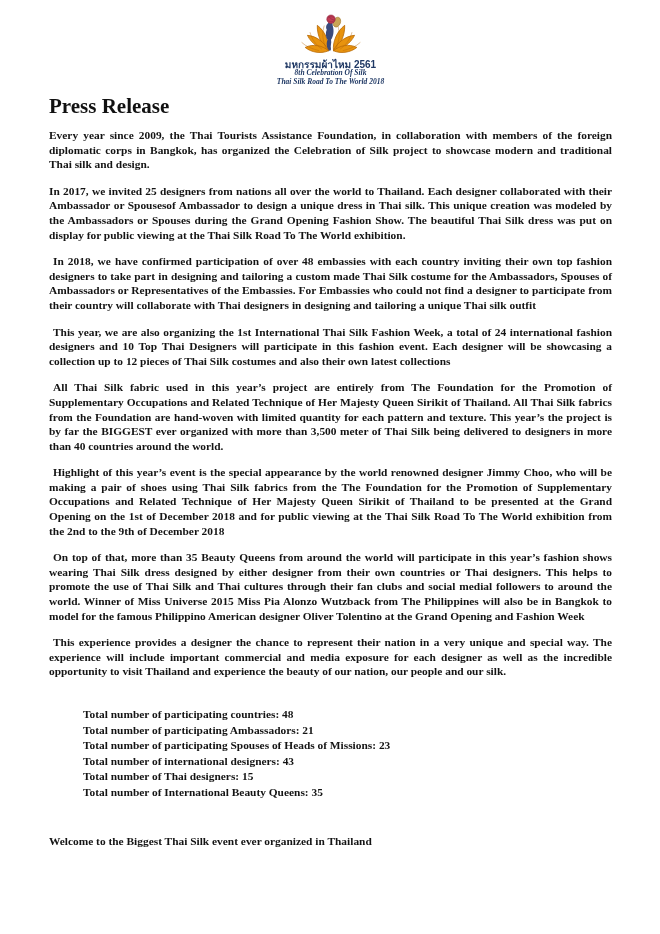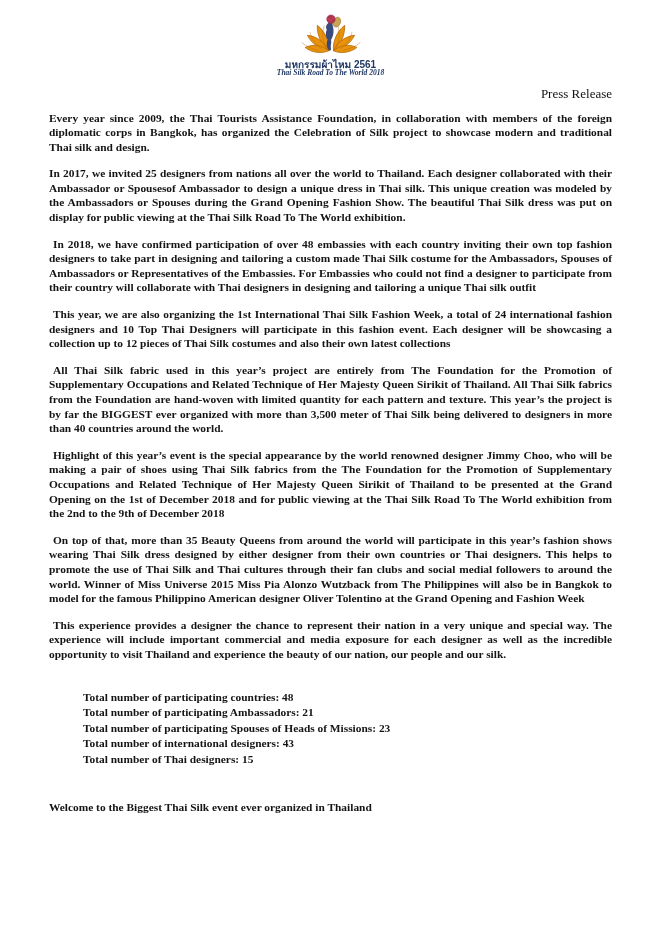--- a/index.html
+++ b/index.html
@@ -27,23 +27,23 @@
     line-height:8px;
   }
   .logo-script{
     font-family:"Liberation Serif",serif;
     font-style:italic;font-weight:bold;
     font-size:7.5px;color:#1f3864;
     line-height:8.5px;
   }
   
   .title{
-    text-align:right;
-    font-size:13px;
-    font-weight:normal;
+    text-align:left;
+    font-size:21px;
+    font-weight:bold;
     margin:8px 0 9px 0;
     color:#111;
   }
   
   .body p.para{
     margin:0 0 12px 0;
     font-size:11.4px;
     font-weight:bold;
     line-height:14.6px;
     text-align:justify;
@@ -103,20 +103,21 @@
       <path fill="#3A4A7C" d="M49,12 C45,13 43,17 45,21 C43,25 44,30 46,33 C44,37 45,42 47,45 C48,47 50,46 50,44 C49,40 51,37 50,33 C53,29 54,22 52,16 C52,13 51,11 49,12 Z"></path>
 
       <circle cx="50" cy="8.5" r="5" fill="#C13B55" stroke="#8E2740" stroke-width="0.7"></circle>
       <g stroke="#8E2740" stroke-width="0.6" fill="none">
         <path d="M45.8,7 C48,5 52,5 54.2,7"></path>
         <path d="M45.8,10 C48,12 52,12 54.2,10"></path>
         <path d="M47,4.6 C49,8 51,9 54.6,9.4"></path>
       </g>
     </svg>
     <div class="logo-thai">มหกรรมผ้าไหม 2561</div>
+    <div class="logo-script">8th Celebration Of Silk</div>
     <div class="logo-script">Thai Silk Road To The World 2018</div>
   </header>
 
   <h1 class="title">Press Release</h1>
 
   <main class="body">
     <p class="para">Every year since 2009, the Thai Tourists Assistance Foundation, in collaboration with members of the foreign diplomatic corps in Bangkok, has organized the Celebration of Silk project to showcase modern and traditional Thai silk and design.</p>
     <p class="para">In 2017, we invited 25 designers from nations all over the world to Thailand. Each designer collaborated with their Ambassador or Spousesof Ambassador to design a unique dress in Thai silk. This unique creation was modeled by the Ambassadors or Spouses during the Grand Opening Fashion Show. The beautiful Thai Silk dress was put on display for public viewing at the Thai Silk Road To The World exhibition.</p>
     <p class="para indent">In 2018, we have confirmed participation of over 48 embassies with each country inviting their own top fashion designers to take part in designing and tailoring a custom made Thai Silk costume for the Ambassadors, Spouses of Ambassadors or Representatives of the Embassies. For Embassies who could not find a designer to participate from their country will collaborate with Thai designers in designing and tailoring a unique Thai silk outfit</p>
     <p class="para indent">This year, we are also organizing the 1st International Thai Silk Fashion Week, a total of 24 international fashion designers and 10 Top Thai Designers will participate in this fashion event. Each designer will be showcasing a collection up to 12 pieces of Thai Silk costumes and also their own latest collections</p>
@@ -124,18 +125,19 @@
     <p class="para indent">Highlight of this year’s event is the special appearance by the world renowned designer Jimmy Choo, who will be making a pair of shoes using Thai Silk fabrics from the The Foundation for the Promotion of Supplementary Occupations and Related Technique of Her Majesty Queen Sirikit of Thailand to be presented at the Grand Opening on the 1st of December 2018 and for public viewing at the Thai Silk Road To The World exhibition from the 2nd to the 9th of December 2018</p>
     <p class="para indent">On top of that, more than 35 Beauty Queens from around the world will participate in this year’s fashion shows wearing Thai Silk dress designed by either designer from their own countries or Thai designers. This helps to promote the use of Thai Silk and Thai cultures through their fan clubs and social medial followers to around the world. Winner of Miss Universe 2015 Miss Pia Alonzo Wutzback from The Philippines will also be in Bangkok to model for the famous Philippino American designer Oliver Tolentino at the Grand Opening and Fashion Week</p>
     <p class="para indent">This experience provides a designer the chance to represent their nation in a very unique and special way. The experience will include important commercial and media exposure for each designer as well as the incredible opportunity to visit Thailand and experience the beauty of our nation, our people and our silk.</p>
 
     <div class="stats">
       <p class="stat">Total number of participating countries: 48</p>
       <p class="stat">Total number of participating Ambassadors: 21</p>
       <p class="stat">Total number of participating Spouses of Heads of Missions: 23</p>
       <p class="stat">Total number of international designers: 43</p>
       <p class="stat">Total number of Thai designers: 15</p>
+      <p class="stat">Total number of International Beauty Queens: 35</p>
     </div>
 
     <p class="closing">Welcome to the Biggest Thai Silk event ever organized in Thailand</p>
   </main>
 
 </div>
 
 </body></html>

